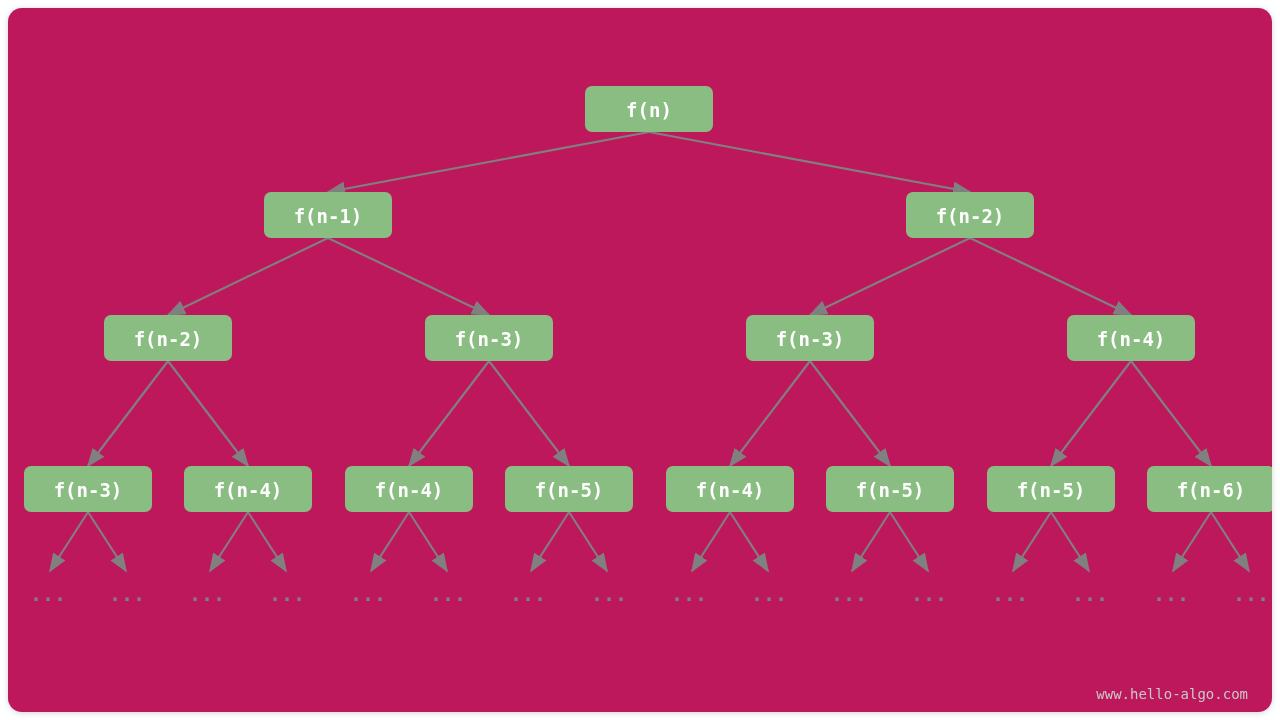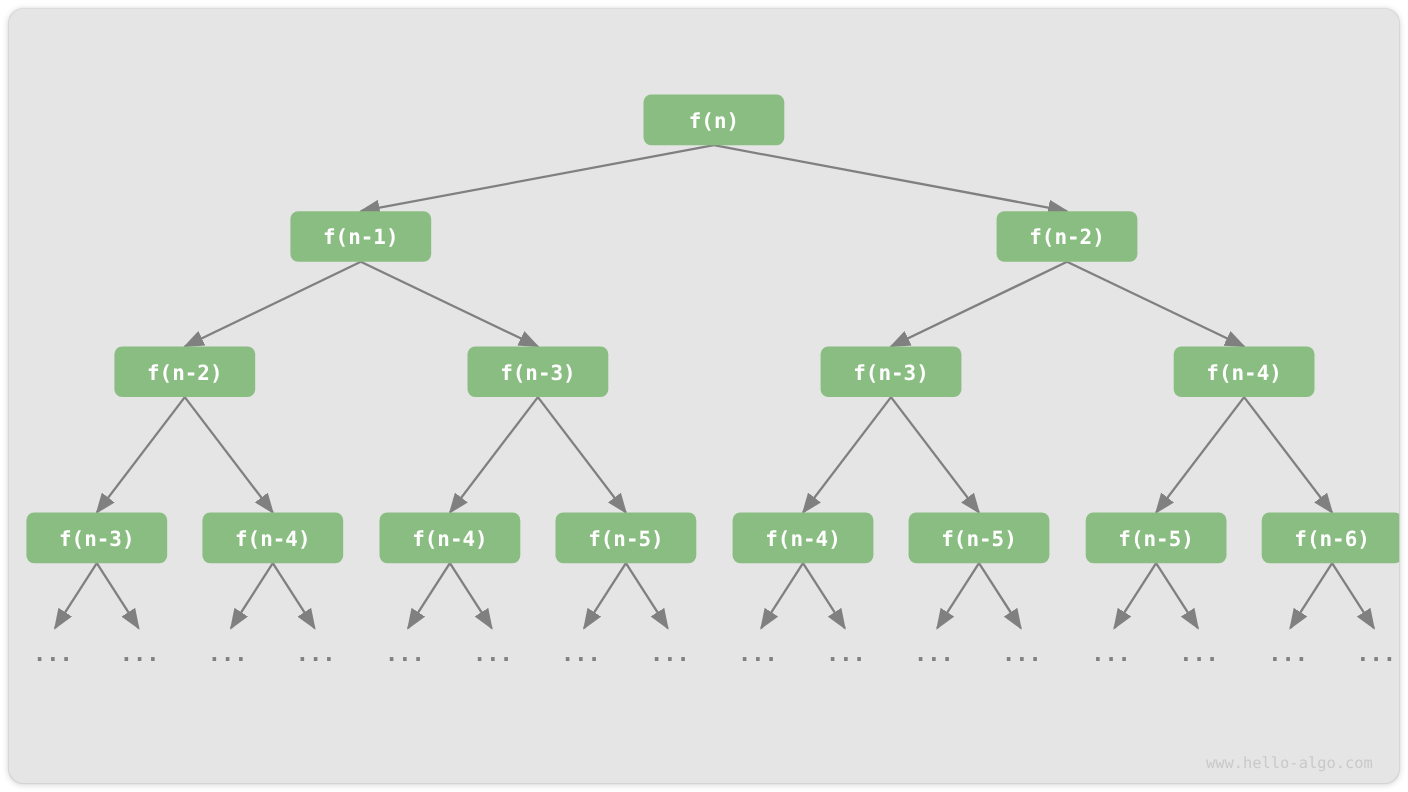--- a/index.html
+++ b/index.html
@@ -9,21 +9,21 @@
     height: 720px;
     background: #ffffff;
     font-family: "DejaVu Sans Mono", monospace;
   }
   #canvas-card {
     position: absolute;
     left: 8px;
     top: 8px;
     width: 1264px;
     height: 704px;
-    background: #e5e5e5;
+    background: #be185d;
     border-radius: 14px;
     box-shadow: 0 1px 6px rgba(0,0,0,0.16), 0 0 1px rgba(0,0,0,0.10);
     overflow: hidden;
   }
   #tree-svg {
     position: absolute;
     left: 0;
     top: 0;
     width: 1280px;
     height: 720px;

